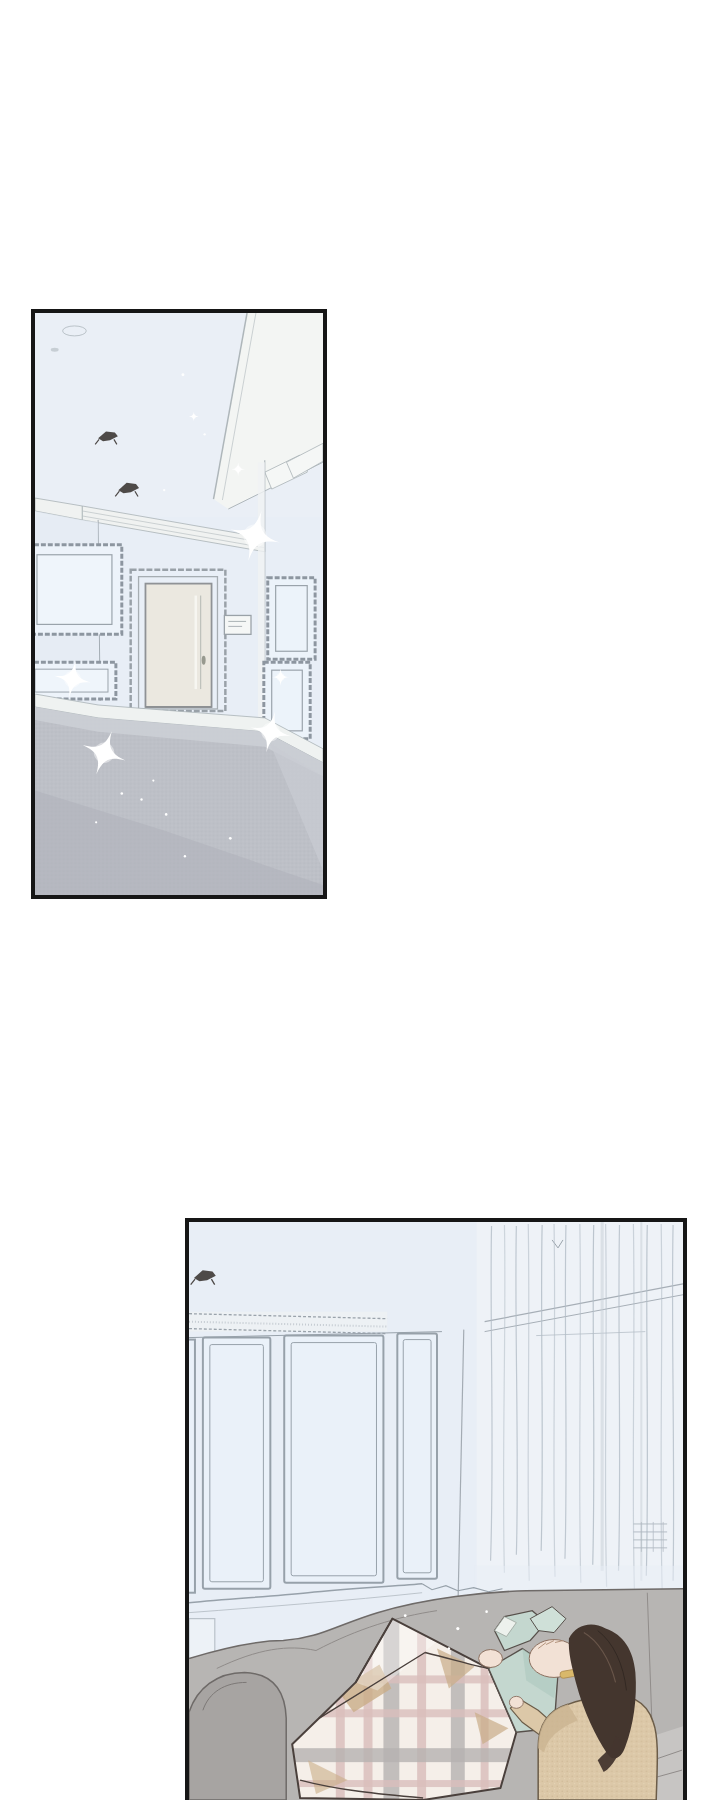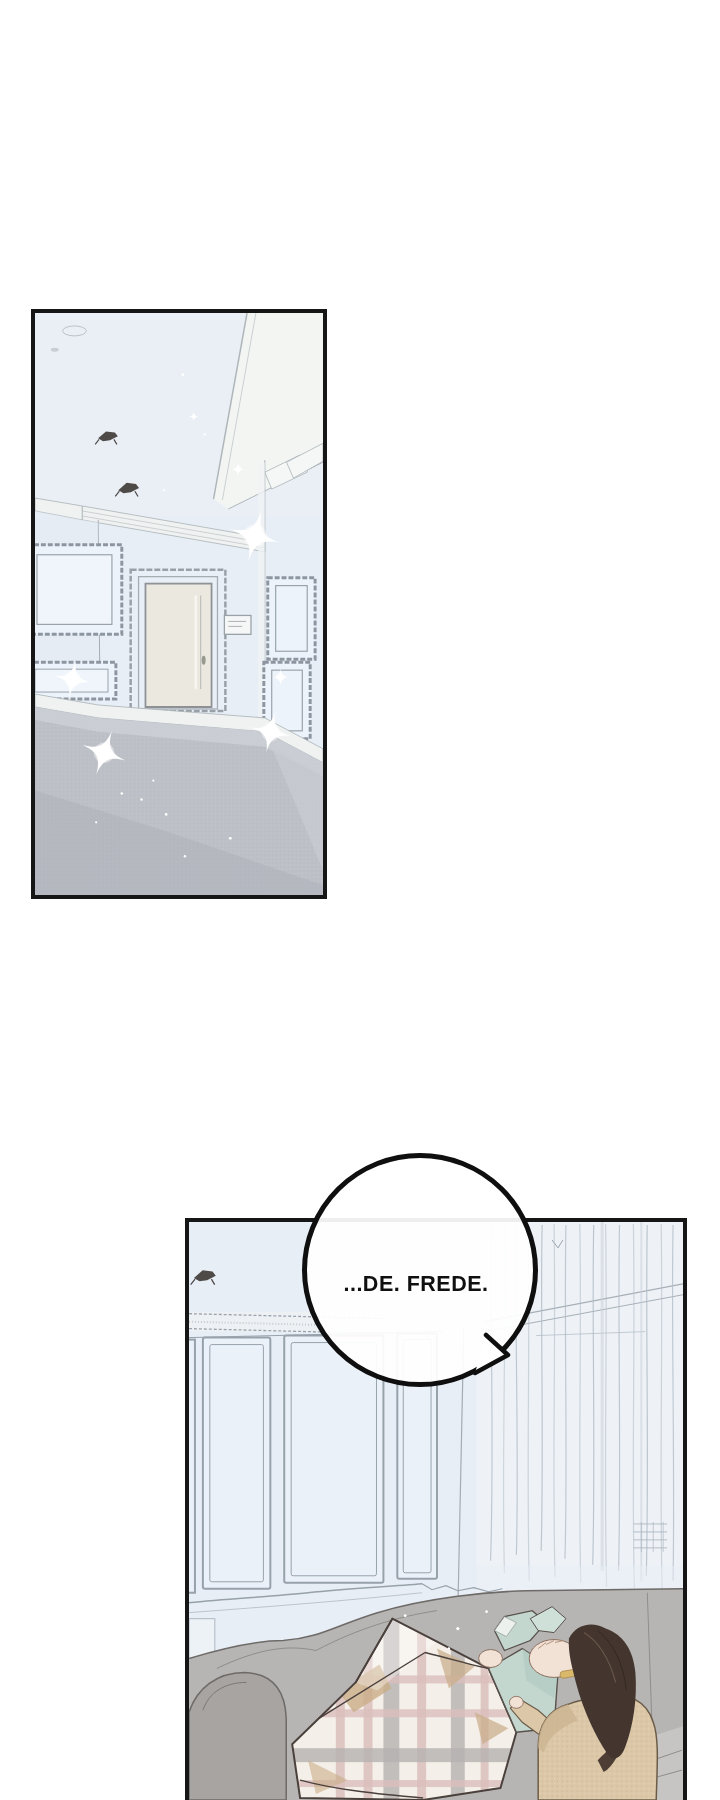--- a/index.html
+++ b/index.html
@@ -271,22 +271,14 @@
 
       <g fill="#ffffff">
         <circle cx="271" cy="408" r="1.6"></circle>
           <circle cx="300" cy="391" r="1.3"></circle>
         <circle cx="262" cy="428" r="1.2"></circle>
           <circle cx="218" cy="395" r="1.4"></circle>
       </g>
     </svg>
   </div>
 
-  <div id="speech-bubble">
-    <svg viewBox="0 0 260 256">
-      <ellipse cx="128" cy="130" rx="115.5" ry="114.5" fill="var(--bubble_fill,#ffffff)" fill-opacity="0.93" stroke="var(--bubble_stroke,#0f0f0f)" stroke-width="5"></ellipse>
-      <polygon points="194,195 216,215 183,233" fill="var(--bubble_fill,#ffffff)"></polygon>
-      <path d="M194,195 L216,215 L183,233" fill="none" stroke="var(--bubble_stroke,#0f0f0f)" stroke-width="4.5" stroke-linecap="round" stroke-linejoin="round"></path>
-      <text class="bubble-text" x="124" y="151" text-anchor="middle" font-size="21.5" fill="#101010">...DE. FREDE.</text>
-    </svg>
-  </div>
 
 </div>
 
 </body></html>

